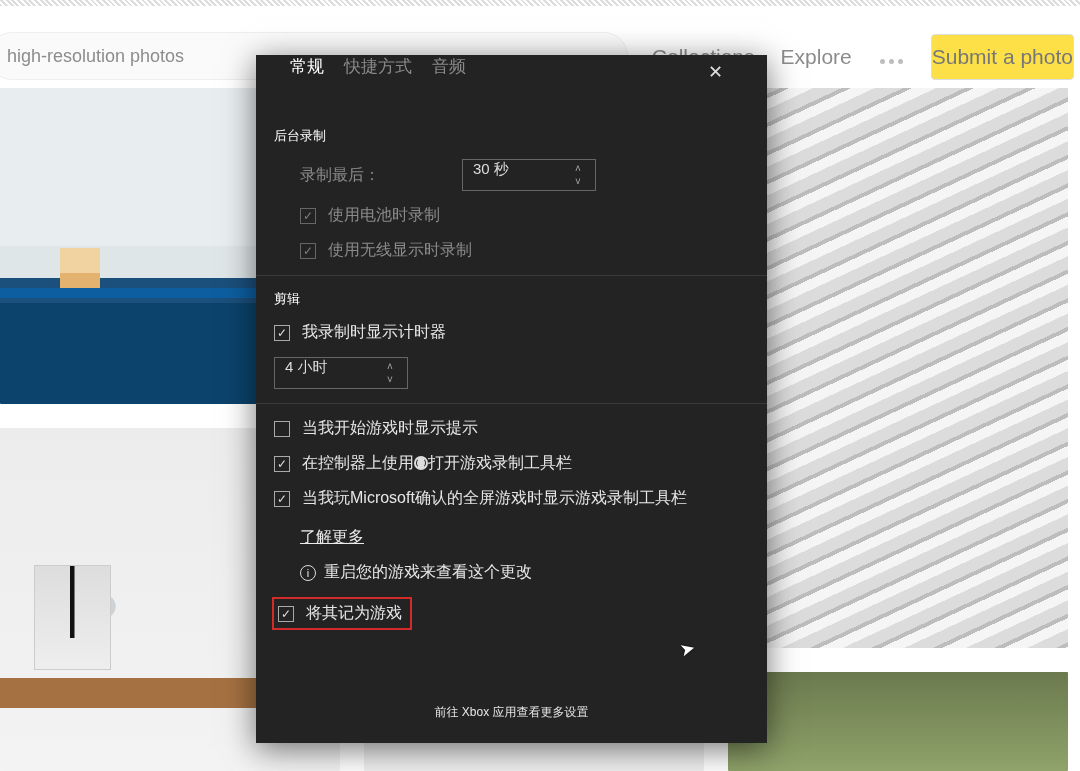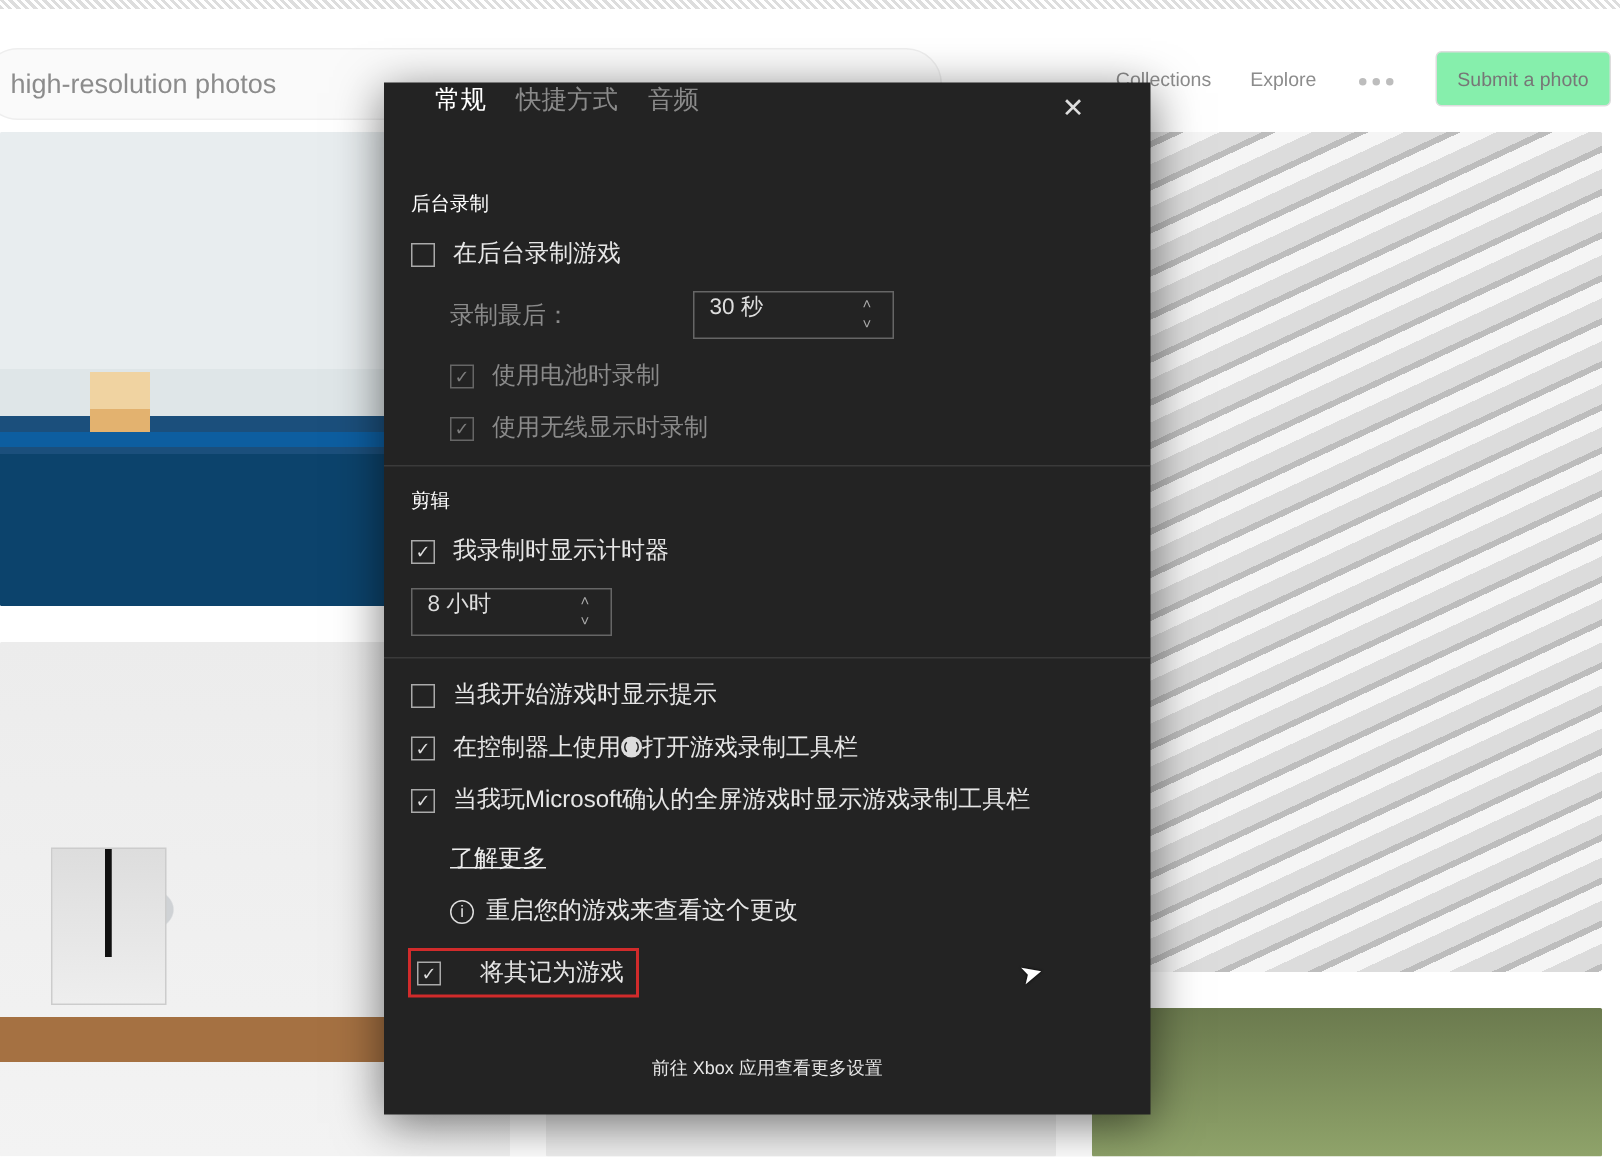--- a/index.html
+++ b/index.html
@@ -4,23 +4,23 @@
 <style>
   * { box-sizing: border-box; margin: 0; padding: 0; }
   html, body { width: 1080px; height: 771px; overflow: hidden; font-family: "Segoe UI", "Microsoft YaHei", sans-serif; }
   body { background: #fff; position: relative; }
 
   
   .bg { position: absolute; inset: 0; }
   .bg::before { content:""; position:absolute; left:0; right:0; top:0; height:6px; background:repeating-linear-gradient(45deg,#ddd 0 2px,#fff 2px 4px); }
   .topbar { position: absolute; left:0; right:0; top:6px; height:56px; display:flex; align-items:center; }
   .search { position:absolute; left:-12px; top:26px; width:640px; height:48px; background:#fafafa; border:1px solid #eee; border-radius:26px; padding:0 18px; display:flex; align-items:center; color:#8c8c8c; font-size:18px; }
-  .toplinks { position:absolute; right:6px; top:28px; display:flex; align-items:center; gap:26px; color:#8c8c8c; font-size:13px; }
+  .toplinks { position:absolute; right:6px; top:28px; display:flex; align-items:center; gap:26px; color:#8c8c8c; font-size:21px; }
   .more-dots span { display:inline-block; width:5px; height:5px; background:#bdbdbd; border-radius:50%; margin:0 2px; }
-  .submit { border:1px solid #ddd; border-radius:4px; padding:10px 14px; color:#777; background:#86efac; }
+  .submit { border:1px solid #ddd; border-radius:4px; padding:10px 0; color:#777; background:#fde047; }
   .grid { position:absolute; left:0; right:0; top:88px; bottom:0; display:flex; gap:24px; padding-right:12px; }
   .col { flex:1; display:flex; flex-direction:column; gap:24px; }
   .ph { width:100%; border-radius:1px; }
   .ph-sea { height:316px; background:
     linear-gradient(#0d5ea0,#0d5ea0) 0 200px/100% 10px no-repeat,
     linear-gradient(#f0d3a1 0 50%, #e3b26f 50% 100%) 60px 160px/40px 50px no-repeat,
     linear-gradient(to bottom,#e8edef 0 50%,#dfe6e8 50% 60%,#1b4f7c 60% 68%,#0c436c 68% 100%);
   }
   .ph-room { flex:1; min-height:260px; background:
     linear-gradient(#a57142,#a57142) 0 80%/100% 30px no-repeat,
@@ -49,21 +49,21 @@
   .chk { width:16px; height:16px; border:1px solid #aaa; display:inline-flex; align-items:center; justify-content:center; font-size:12px; line-height:1; flex:0 0 16px; color:#ddd; }
   .chk.on::before { content:"✓"; }
   .sub .chk { border-color:#666; color:#7d7d7d; }
   .lbl { flex:0 0 auto; }
   .spin { width:134px; height:32px; border:1px solid #666; background:#232323; color:#ddd; display:flex; align-items:flex-start; padding:0 10px; font-size:15px; position:relative; }
   .spin .arrows { position:absolute; right:6px; top:3px; bottom:3px; width:14px; display:flex; flex-direction:column; justify-content:space-between; color:#aaa; font-size:10px; }
   .divider { height:1px; background:#3a3a3a; margin:14px -18px; }
   .learn { text-decoration:underline; color:#ececec; margin-left:26px; font-size:16px; display:inline-block; margin-top:4px; }
   .info-line { display:flex; align-items:center; gap:8px; margin:14px 0 14px 26px; font-size:16px; }
   .info-icon { width:16px; height:16px; border:1.5px solid #ddd; border-radius:50%; display:flex; align-items:center; justify-content:center; font-size:11px; }
-  .highlight-row { display:inline-flex; align-items:center; gap:26px; padding:4px 8px 4px 0; border:2px solid #d12b2b; margin-left:-2px; }
+  .highlight-row { display:inline-flex; align-items:center; gap:12px; padding:4px 8px 4px 0; border:2px solid #d12b2b; margin-left:-2px; }
   .highlight-row .chk{margin-left:4px}
   .footer { text-align:center; padding:18px 0 22px; color:#e6e6e6; font-size:12px; }
   .xbox-inline { display:inline-block; width:14px; height:14px; background:#ddd; border-radius:50%; position:relative; vertical-align:-2px; }
   .xbox-inline::before{content:"";position:absolute;inset:2px;border:1.5px solid #232323;border-radius:50%;border-top-color:transparent;border-bottom-color:transparent}
   .cursor { position:absolute; left:680px; top:638px; color:#fff; font-size:18px; transform:rotate(-15deg); text-shadow:0 0 2px #000; pointer-events:none;}
 </style>
 </head>
 <body>
 
 <div class="bg">
@@ -99,24 +99,20 @@
     <span class="tab active">常规</span>
     <span class="tab">快捷方式</span>
     <span class="tab">音频</span>
     <span class="close">✕</span>
   </div>
 
   <div class="body">
 
     
     <div class="section-title">后台录制</div>
-    <div class="row">
-      <span class="chk"></span>
-      <span>在后台录制游戏</span>
-    </div>
     <div class="sub">
       <div class="row">
         <span class="lbl" style="width:150px">录制最后：</span>
         <div class="spin">
           <span>30 秒</span>
           <span class="arrows">
               <span>˄</span>
               <span>˅</span>
             </span>
         </div>
@@ -134,21 +130,21 @@
     <div class="divider"></div>
 
     
     <div class="section-title">剪辑</div>
     <div class="row">
       <span class="chk on"></span>
       <span>我录制时显示计时器</span>
     </div>
     <div class="row">
       <div class="spin">
-        <span>8 小时</span>
+        <span>4 小时</span>
         <span class="arrows">
             <span>˄</span>
             <span>˅</span>
           </span>
       </div>
     </div>
 
     <div class="divider"></div>
 
     

